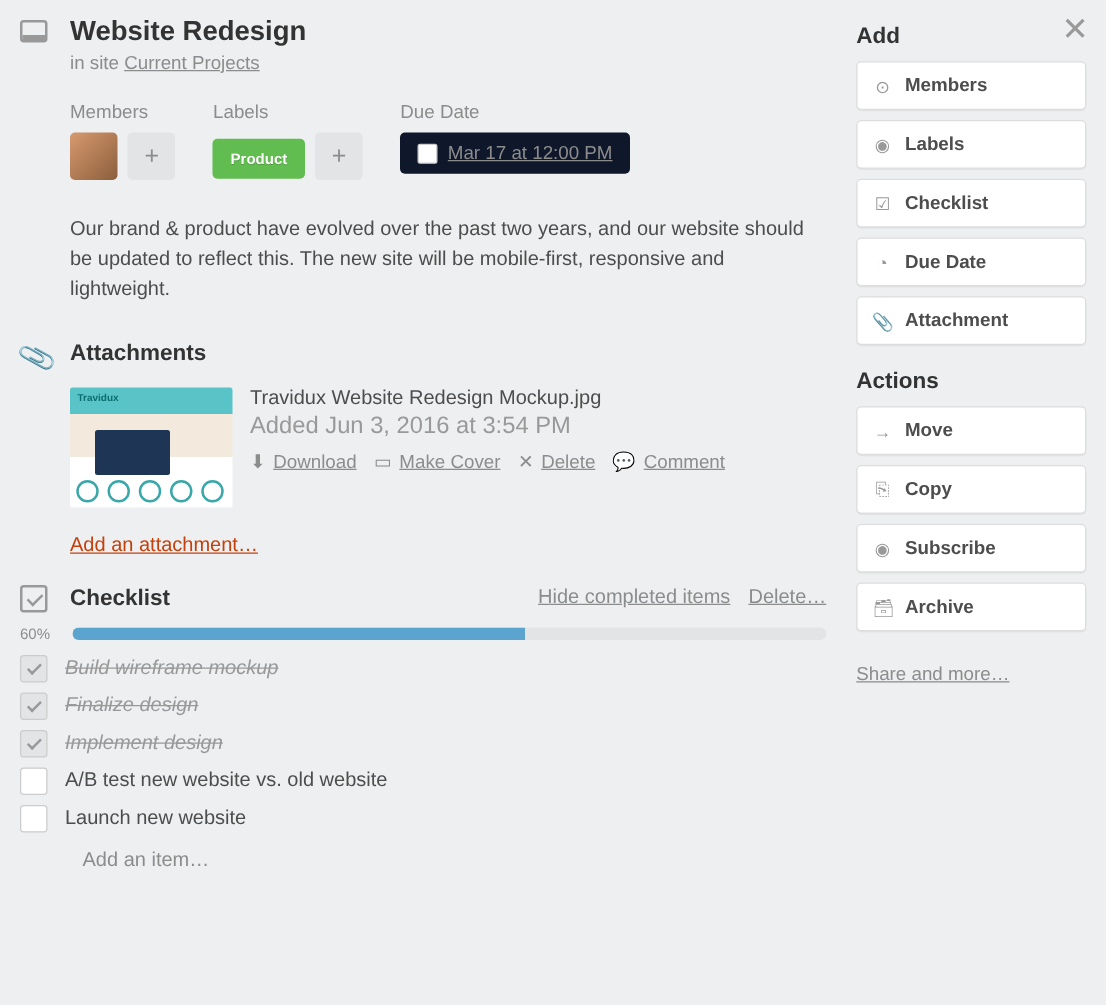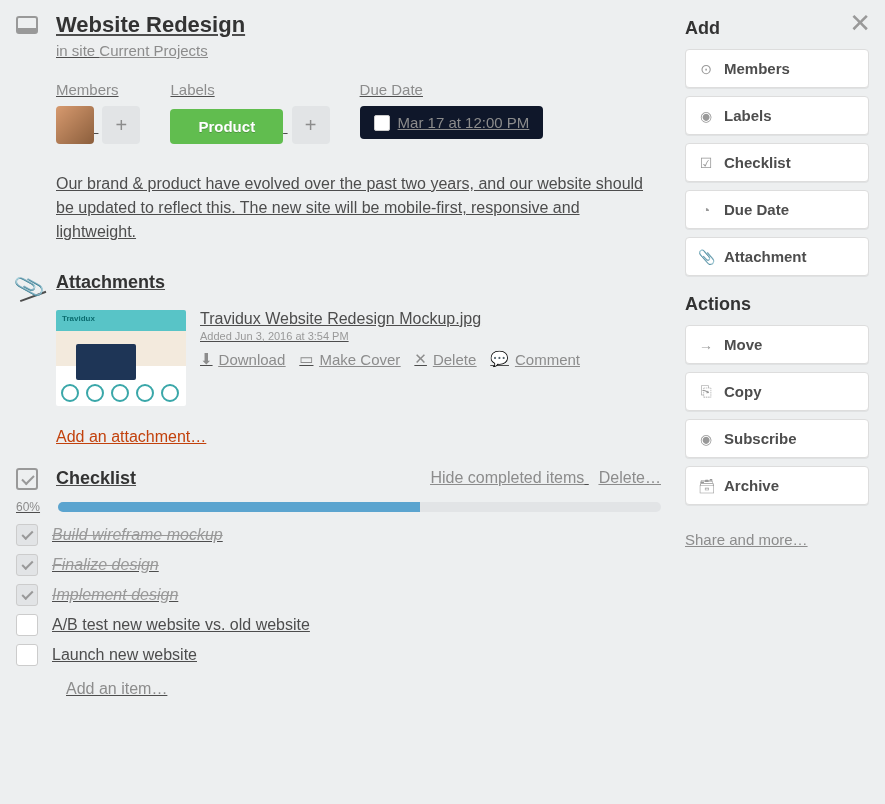--- a/index.html
+++ b/index.html
@@ -5,21 +5,21 @@
 * { box-sizing: border-box; margin: 0; padding: 0; }
 body {
   font-family: -apple-system, BlinkMacSystemFont, "Segoe UI", Helvetica, Arial, sans-serif;
   background: #edeff0;
   color: #4d4d4d;
   width: 885px;
   height: 804px;
   overflow: hidden;
 }
 .wrapper { display: flex; padding: 12px 16px 0 16px; }
-.main { flex: 1; min-width: 0; padding-right: 24px; text-decoration: underline; }
+.main { flex: 1; min-width: 0; padding-right: 24px; }
 .side { width: 184px; }
 
 
 .close-btn {
   position: absolute;
   right: 14px;
   top: 10px;
   font-size: 26px;
   color: #999;
   cursor: pointer;
@@ -52,22 +52,22 @@
   width: 38px; height: 38px; border-radius: 4px;
   background: linear-gradient(135deg,#d79a6f,#8b5e3c);
   display:inline-block; vertical-align:top;
 }
 .add-square {
   width: 38px; height: 38px; background:#e2e4e6; border-radius:4px;
   display:inline-flex; align-items:center; justify-content:center;
   color:#8c8c8c; font-size:20px; cursor:pointer; margin-left:4px;
 }
 .label-chip {
-  display:inline-block; padding: 9px 28px; border-radius:4px;
-  background:#61bd4f; color:#fff; font-weight:700; font-size:15px;
+  display:inline-block; padding: 9px 14px; border-radius:4px;
+  background:#61bd4f; color:#fff; font-weight:700; font-size:12px;
   text-shadow: 0 1px 0 rgba(0,0,0,0.2);
 }
 .due-pill {
   display:inline-flex; align-items:center; gap:8px;
   background:#0f172a; padding: 8px 14px; border-radius:4px;
   cursor:pointer;
 }
 .due-box { width:16px; height:16px; background:#fff; border:1px solid #ccc; border-radius:2px; }
 .due-text { color:#8c8c8c; text-decoration:underline; font-size:15px; }
 
@@ -94,21 +94,21 @@
   font-size:8px; color:#0b6d70; font-weight:700;
 }
 .thumb::after {
   content:""; position:absolute; left:20px; top:34px; width:60px; height:36px;
   background:#1e3556; border-radius:2px;
 }
 .thumb .circles { position:absolute; bottom:4px; left:5px; display:flex; gap:7px;}
 .thumb .circles span { width:18px; height:18px; border:2px solid #3aa7a9; border-radius:50%; }
 .thach-info { flex:1; }
 .attach-name { font-size:16px; color:#4d4d4d; margin-bottom:2px; }
-.attach-meta { font-size:11px; color:#999; margin-bottom:8px; }
+.attach-meta { font-size:19px; color:#999; margin-bottom:8px; }
 .attach-actions { display:flex; gap:14px; flex-wrap:wrap; }
 .attach-actions span { display:inline-flex; align-items:center; gap:6px; color:#8c8c8c; font-size:15px; cursor:pointer; }
 .attach-actions span u { color:#8c8c8c; }
 .add-attach { display:inline-block; margin-top:22px; color:#c2410c; text-decoration:underline; font-size:16px; cursor:pointer; }
 
 
 .check-icon {
   width:22px; height:22px; border:2px solid #999; border-radius:3px;
   position:relative;
 }

